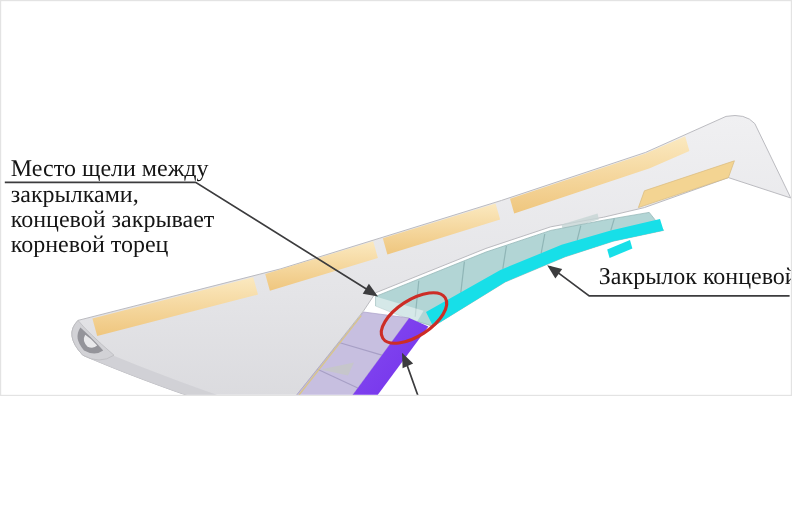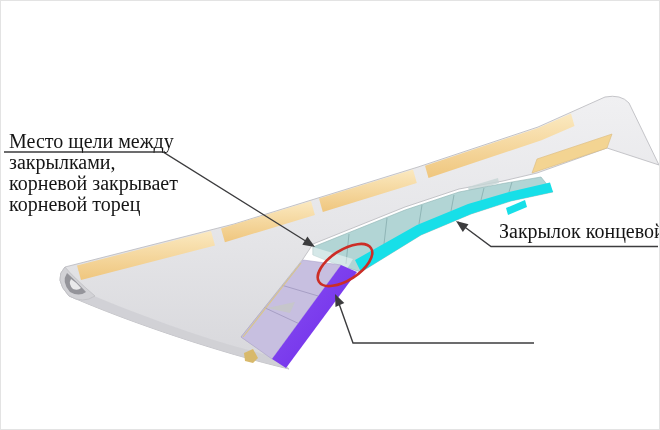--- a/index.html
+++ b/index.html
@@ -1,17 +1,17 @@
 <!DOCTYPE html>
 <html style="--text: #151515; --leader: #3c3c3e; --highlight-ellipse: #cc2d26; --tip-flap-accent: #17dfe8; --tip-flap-surface: #b2d5d5; --root-flap-accent: #7b3bf0; --root-flap-surface: #c7bfe0; --slat-strip: #f2cf8e; --aileron-panel: #f3d492; --wing-gray-light: #efeff1; --wing-gray-dark: #d9d9dd;"><head>
 <meta charset="utf-8">
 <style>
   html,body{margin:0;padding:0;background:#ffffff;}
   .stage{
-    position:relative;width:660px;height:430px;background:#ffffff;
+    position:relative;width:660px;height:330px;background:#ffffff;
     overflow:hidden;border:1px solid #e3e3e3;box-sizing:border-box;
     font-family:"Liberation Serif","DejaVu Serif",serif;
   }
   .stage svg{position:absolute;left:0;top:0;}
   .annotation{
     position:absolute;left:8px;top:130px;width:185px;
     font-size:20px;line-height:21px;color:var(--text,#151515);
   }
   .flap-label{
     position:absolute;font-size:20px;line-height:21px;color:var(--text,#151515);
@@ -107,19 +107,19 @@
     <g style="fill:var(--leader,#3c3c3e)">
       <polygon points="314,246 301.3,243.7 306.4,235.5"></polygon>
       <polygon points="455,220 467.5,223.2 461.8,231"></polygon>
       <polygon points="334,293 343.3,302 334.5,305.9"></polygon>
     </g>
   </svg>
 
   <div class="annotation">
     <div>Место щели между</div>
     <div>закрылками,</div>
-    <div>корневой закрывает</div>
+    <div>концевой закрывает</div>
     <div>корневой торец</div>
   </div>
 
   <div class="flap-label tip">Закрылок концевой</div>
 
 </div>
 
 </body></html>

